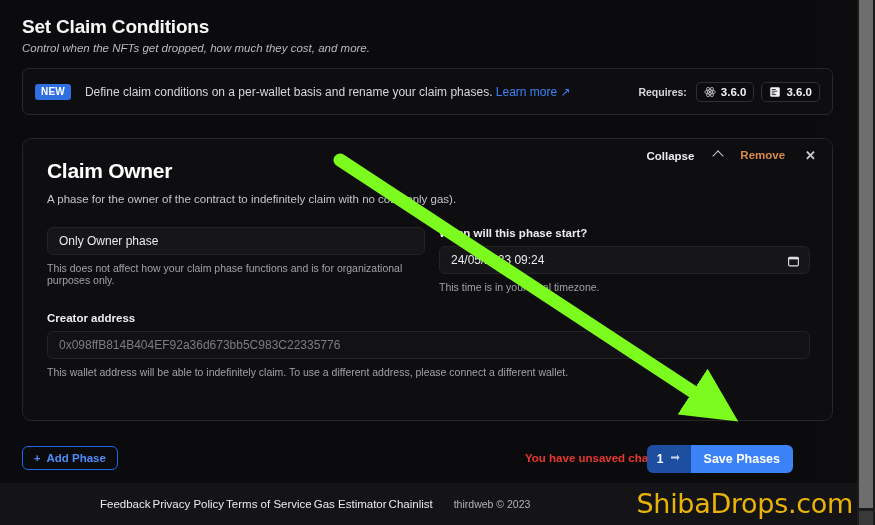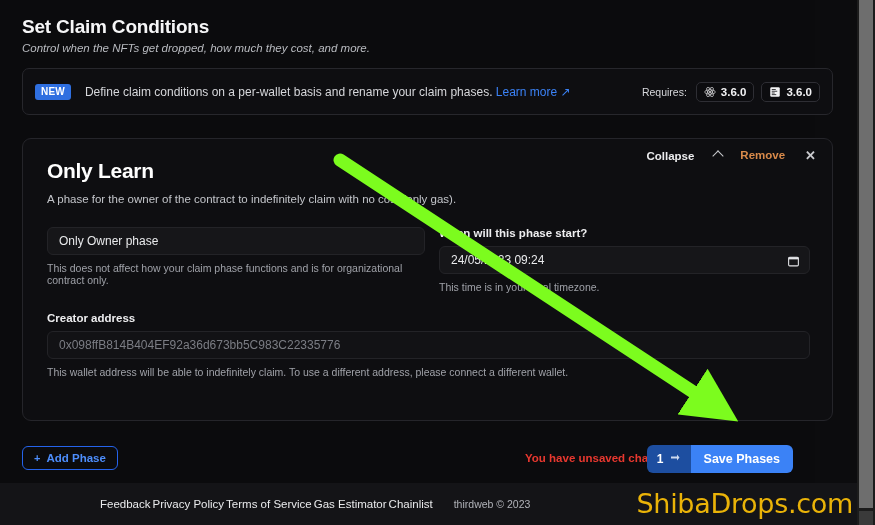--- a/index.html
+++ b/index.html
@@ -51,21 +51,21 @@
     padding: 2.5px 6px; border-radius: 3px;
     letter-spacing: 0.2px; margin-right: 14px;
     flex: none;
   }
   .notice-text { font-size: 12px; color: #d6d7db; }
   .link-learn { color: #3b82f6; text-decoration: none; }
   .notice-right {
     margin-left: auto; display: flex; align-items: center; gap: 7px;
   }
   .requires-label {
-    font-size: 10.5px; font-weight: normal; color: #d6d7db;
+    font-size: 10.5px; font-weight: bold; color: #d6d7db;
     margin-right: 2px;
   }
   .ver-badge {
     display: flex; align-items: center; gap: 5px;
     border: 1px solid #2e2e34; border-radius: 5px;
     background: #0c0c0f;
     padding: 3px 7px;
     font-size: 11.5px; font-weight: bold; color: #f2f2f4;
   }
   .ver-badge svg { display: block; }
@@ -277,28 +277,28 @@
         <div class="act act-collapse">
           <span>Collapse</span>
           <span class="chev"></span>
         </div>
         <div class="act act-remove">
           <span>Remove</span>
           <span class="xmark">✕</span>
         </div>
       </div>
 
-      <div class="phase-title">Only Learn</div>
+      <div class="phase-title">Claim Owner</div>
       <div class="phase-desc">A phase for the owner of the contract to indefinitely claim with no cost (only gas).</div>
 
       <div class="field field-name">
         <div class="input-wrap">
           <input class="input" type="text" value="Only Owner phase" style="">
         </div>
-        <div class="helper">This does not affect how your claim phase functions and is for organizational contract only.</div>
+        <div class="helper">This does not affect how your claim phase functions and is for organizational purposes only.</div>
       </div>
 
       <div class="field field-date">
         <label class="field-label">When will this phase start?</label>
         <div class="input-wrap">
           <input class="input" type="text" value="24/05/2023 09:24" style="">
           <span class="cal-icon">
             <svg width="13" height="13" viewBox="0 0 24 24">
               <rect x="3" y="5" width="18" height="16" rx="2" fill="none" stroke="#e3e4e7" stroke-width="2"></rect>
               <rect x="3" y="5" width="18" height="4" fill="#e3e4e7"></rect>

